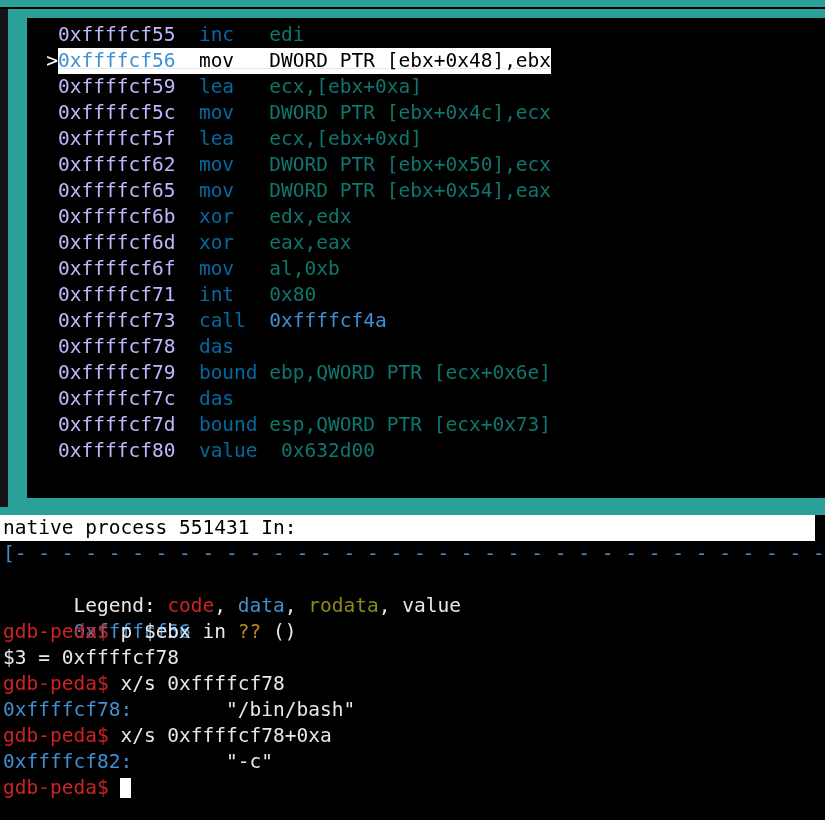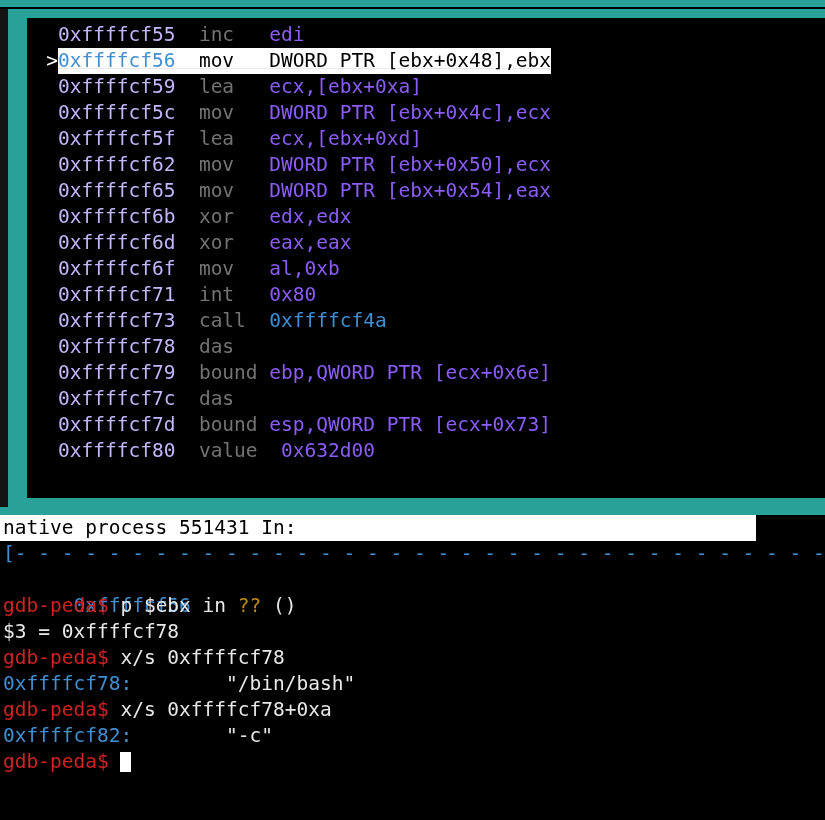--- a/index.html
+++ b/index.html
@@ -77,24 +77,24 @@
     padding-right: 0px;
   }
   .dline .body {
     display: inline-block;
     white-space: pre;
   }
   .addr {
     color: #c4b5fd;
   }
   .mnem {
-    color: #737373;
+    color: #0369a1;
   }
   .ops {
-    color: #8b5cf6;
+    color: #0f766e;
   }
   .ops-addr {
     color: #3f8fd2;
   }
   .dline.current .body {
     background: #ffffff;
     text-decoration: underline;
   }
   .dline.current .mnem,
   .dline.current .ops {
@@ -124,21 +124,21 @@
     height: 26px;
     line-height: 26px;
     font-size: 19.5px;
     white-space: pre;
     color: #e8e8e8;
     padding-left: 3px;
   }
   .cline.native {
     background: #ffffff;
     color: #000000;
-    width: 756px;
+    width: 815px;
     padding-left: 3px;
     box-sizing: border-box;
   }
   .c-red   { color: #cf2222; }
   .c-blue  { color: #3f8fd2; }
   .c-olive { color: #8a8a18; }
   .c-amber { color: #c08a16; }
   .c-white { color: #e8e8e8; }
 
   .sep-dashes {
@@ -188,20 +188,23 @@
       <div class="dline"><span class="marker"></span><span class="body"><span class="addr">0xffffcf7d</span><span class="mnem">  bound </span><span class="ops">esp,QWORD PTR [ecx+0x73]</span></span></div>
       <div class="dline"><span class="marker"></span><span class="body"><span class="addr">0xffffcf80</span><span class="mnem">  value  </span><span class="ops">0x632d00</span></span></div>
     </div>
 
   <div class="teal-sep"></div>
 
   <div class="console">
     <div class="cline native">native process 551431 In:</div>
     <div class="sep-dashes" id="sepline">[- - - - - - - - - - - - - - - - - - - - - - - - - - - - - - - - - - - - - - - - - - - - - - - - - - - - - - - - </div>
     <div class="cline">
+      <span class="c-white">Legend: </span><span class="c-red">code</span><span class="c-white">, </span><span class="c-blue">data</span><span class="c-white">, </span><span class="c-olive">rodata</span><span class="c-white">, </span><span class="c-white">value</span>
+    </div>
+    <div class="cline">
       <span class="c-blue">0xffffcf56</span><span class="c-white"> in </span><span class="c-amber">??</span><span class="c-white"> ()</span>
     </div>
     <div id="console-entries">
         <div class="cline"><span class="c-red">gdb-peda$ </span><span class="c-white">p $ebx</span></div>
         <div class="cline"><span class="c-white">$3 = 0xffffcf78</span></div>
         <div class="cline"><span class="c-red">gdb-peda$ </span><span class="c-white">x/s 0xffffcf78</span></div>
         <div class="cline"><span class="c-blue">0xffffcf78:</span><span class="c-white">        "/bin/bash"</span></div>
         <div class="cline"><span class="c-red">gdb-peda$ </span><span class="c-white">x/s 0xffffcf78+0xa</span></div>
         <div class="cline"><span class="c-blue">0xffffcf82:</span><span class="c-white">        "-c"</span></div>
         <div class="cline"><span class="c-red">gdb-peda$ </span><span class="c-white"></span><span class="cursor-block"></span></div>

